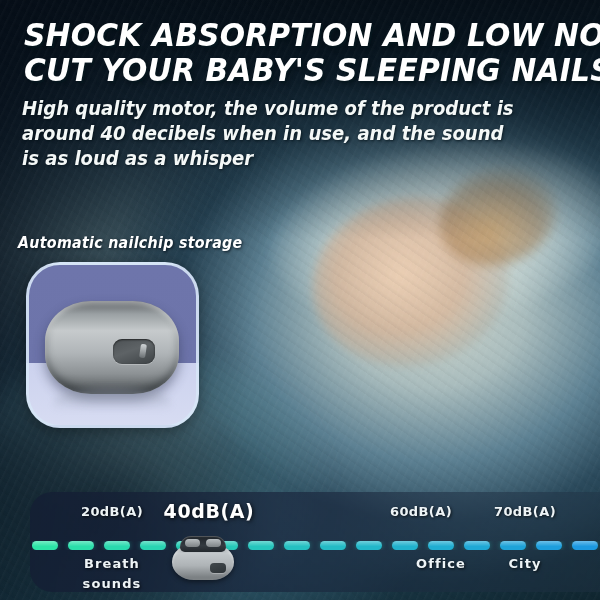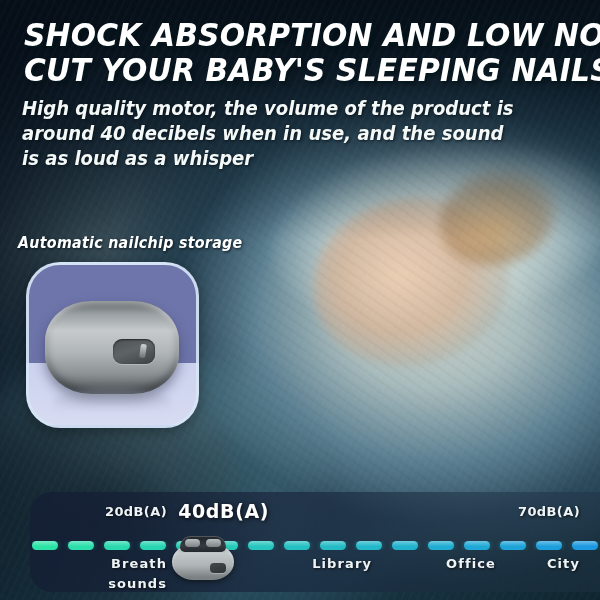--- a/index.html
+++ b/index.html
@@ -224,21 +224,21 @@
     width: 600px; height: 108px;
   }
 
   .db-marks {
     position: absolute;
     left: 0; top: 0;
     width: 600px; height: 108px;
   }
   .db-mark {
     position: absolute;
-    text-align: right;
+    text-align: center;
     color: #eef4f6;
     font-family: "DejaVu Sans", sans-serif;
     font-weight: 700;
     font-size: 13px;
     letter-spacing: 0.4px;
     text-shadow: 1px 1px 3px rgba(0,0,0,0.75);
   }
   .db-mark.value { top: 12px; }
   .db-mark.value.highlight {
     font-size: 19px;
@@ -353,21 +353,21 @@
     <div class="device-reflection"></div>
   </div>
 
   <div class="db-panel"></div>
 
   <div class="db-scale">
     <div class="db-marks">
         <div class="db-mark value" style="left: 57px; width: 110px;">20dB(A)</div>
         <div class="db-mark caption" style="left: 57px; width: 110px;">Breath<br>sounds</div>
         <div class="db-mark value highlight" style="left: 149px; width: 120px;">40dB(A)</div>
-        <div class="db-mark caption" style="left: 262px; width: 110px;">Library</div>
+        <div class="db-mark value" style="left: 366px; width: 110px;">60dB(A)</div>
         <div class="db-mark caption" style="left: 386px; width: 110px;">Office</div>
         <div class="db-mark value" style="left: 470px; width: 110px;">70dB(A)</div>
         <div class="db-mark caption" style="left: 470px; width: 110px;">City</div>
       </div>
     <div class="db-bar">
         <div class="db-dash" style="background: linear-gradient(rgba(255, 255, 255, 0.35), rgba(0, 0, 0, 0) 60%), rgb(44, 227, 166);"></div>
         <div class="db-dash" style="background: linear-gradient(rgba(255, 255, 255, 0.35), rgba(0, 0, 0, 0) 60%), rgb(43, 222, 170);"></div>
         <div class="db-dash" style="background: linear-gradient(rgba(255, 255, 255, 0.35), rgba(0, 0, 0, 0) 60%), rgb(42, 217, 174);"></div>
         <div class="db-dash" style="background: linear-gradient(rgba(255, 255, 255, 0.35), rgba(0, 0, 0, 0) 60%), rgb(41, 212, 178);"></div>
         <div class="db-dash" style="background: linear-gradient(rgba(255, 255, 255, 0.35), rgba(0, 0, 0, 0) 60%), rgb(40, 207, 182);"></div>

